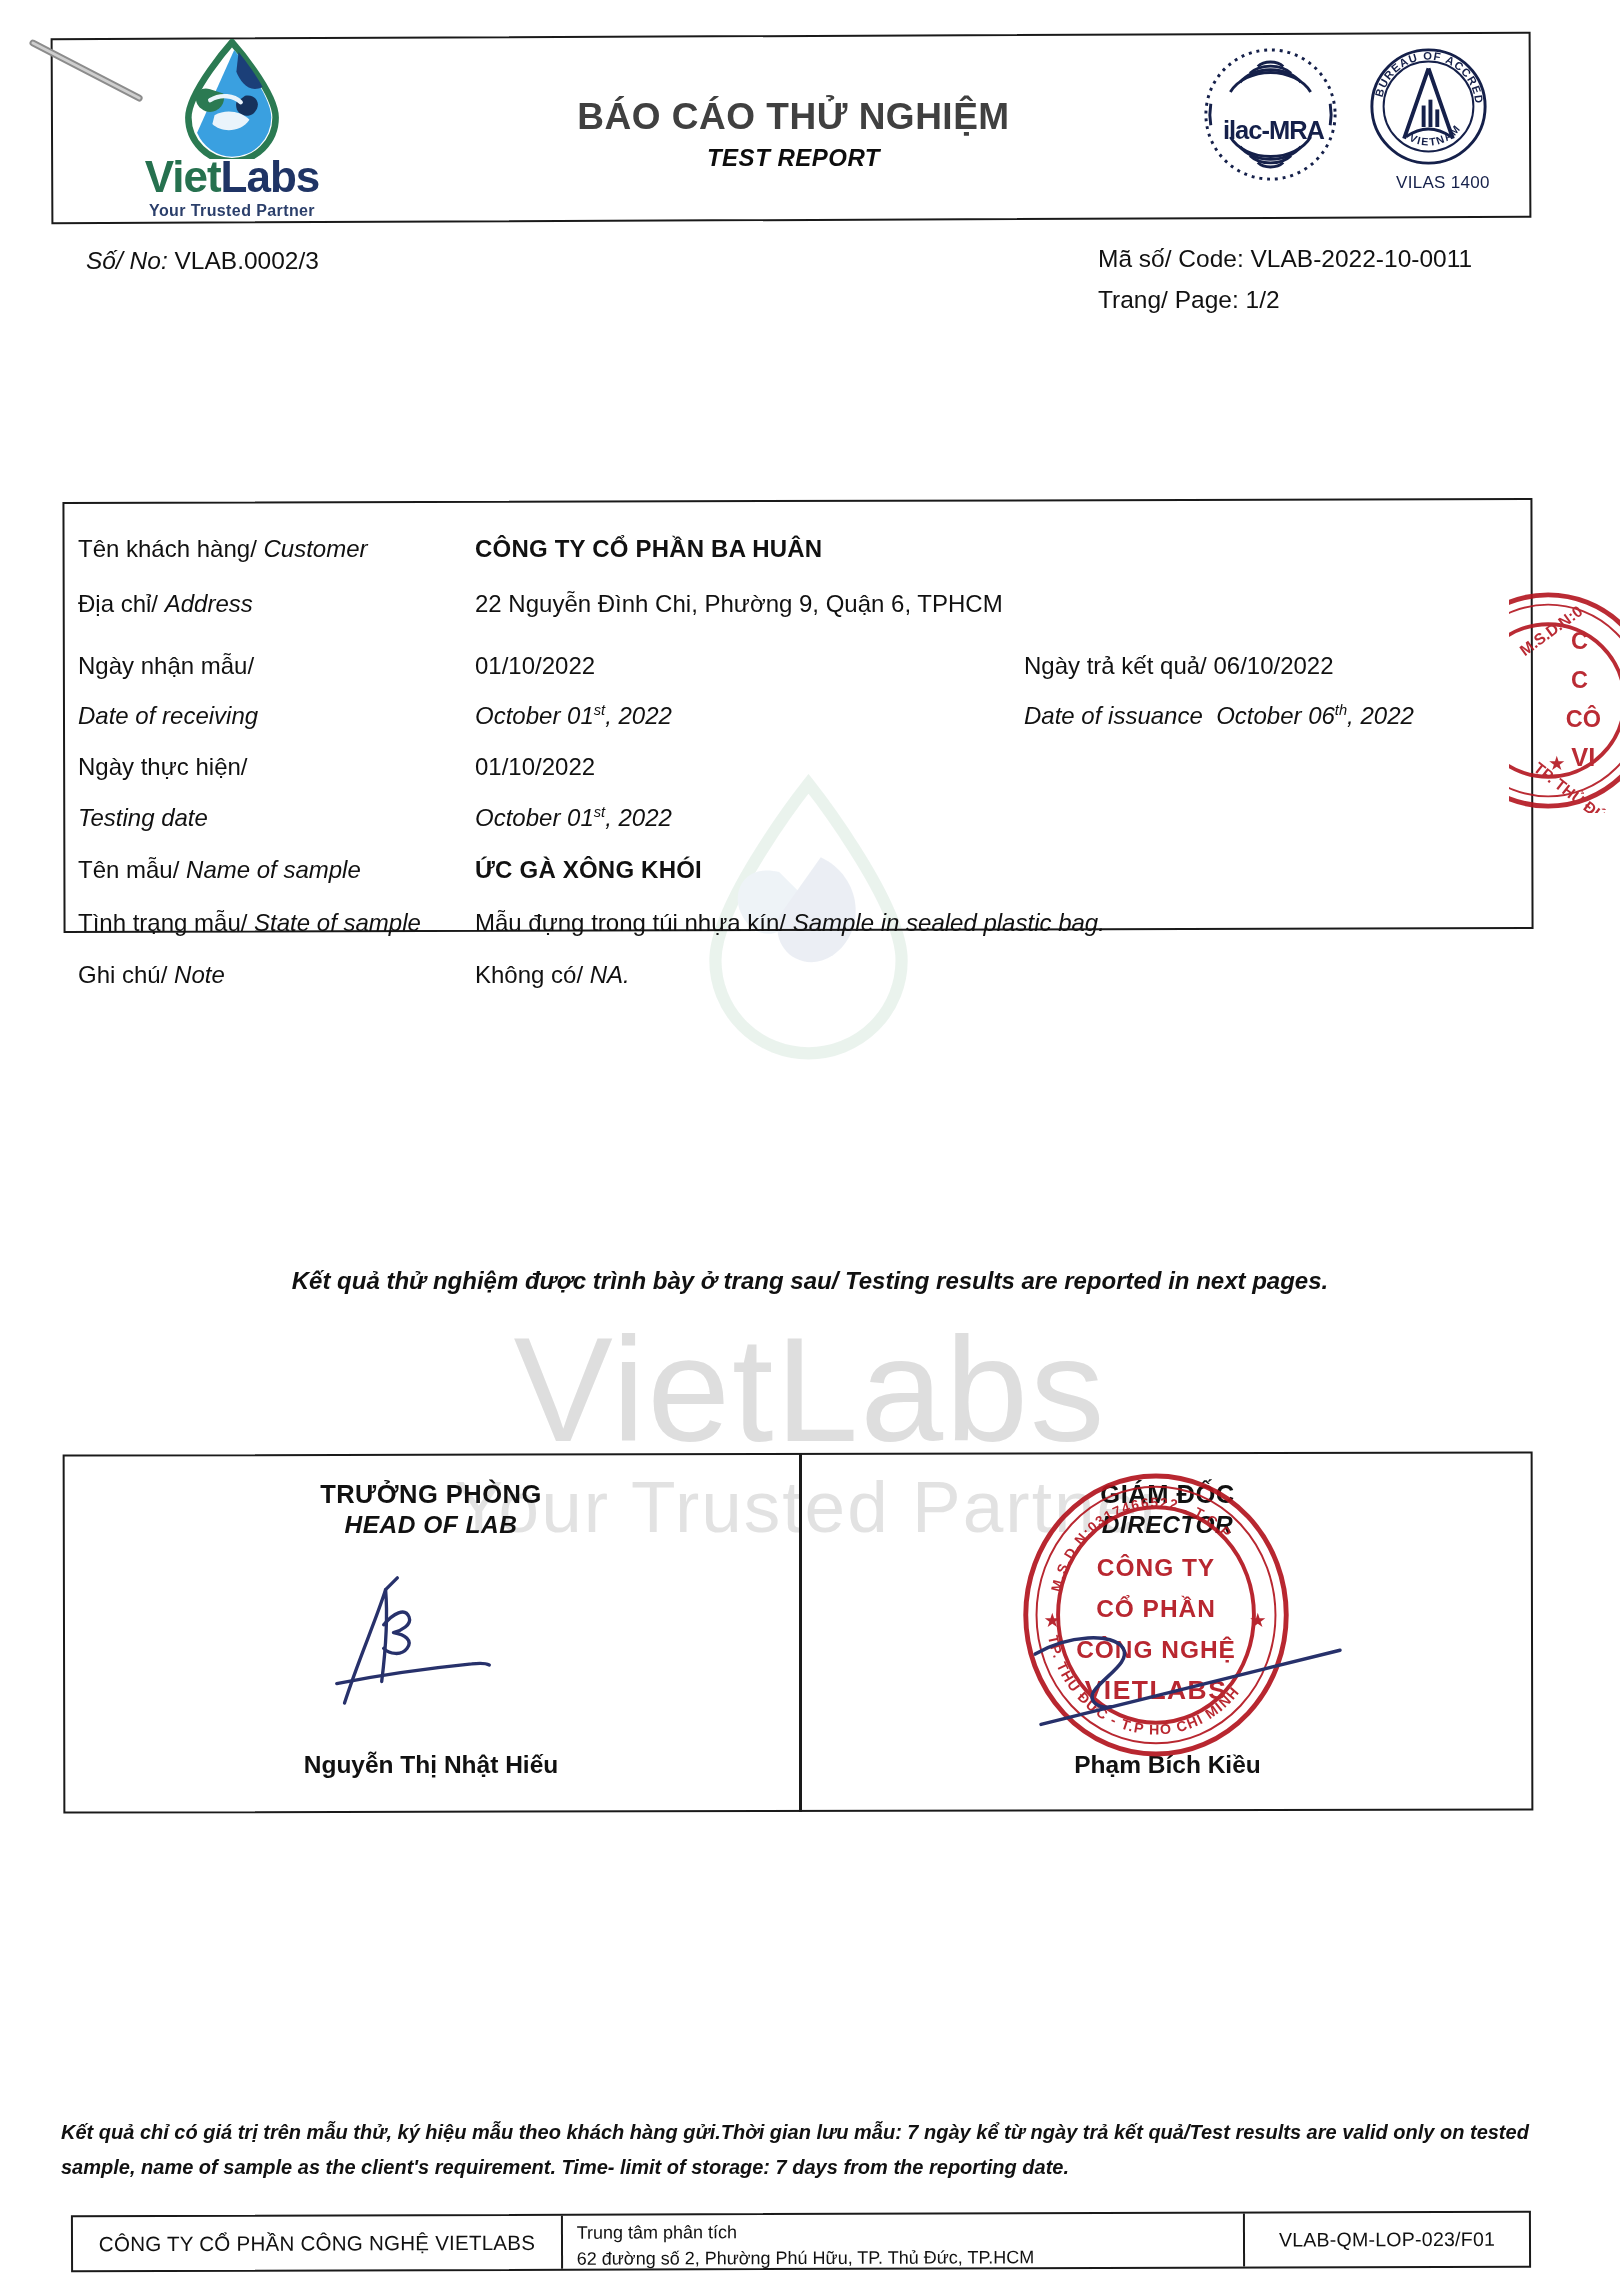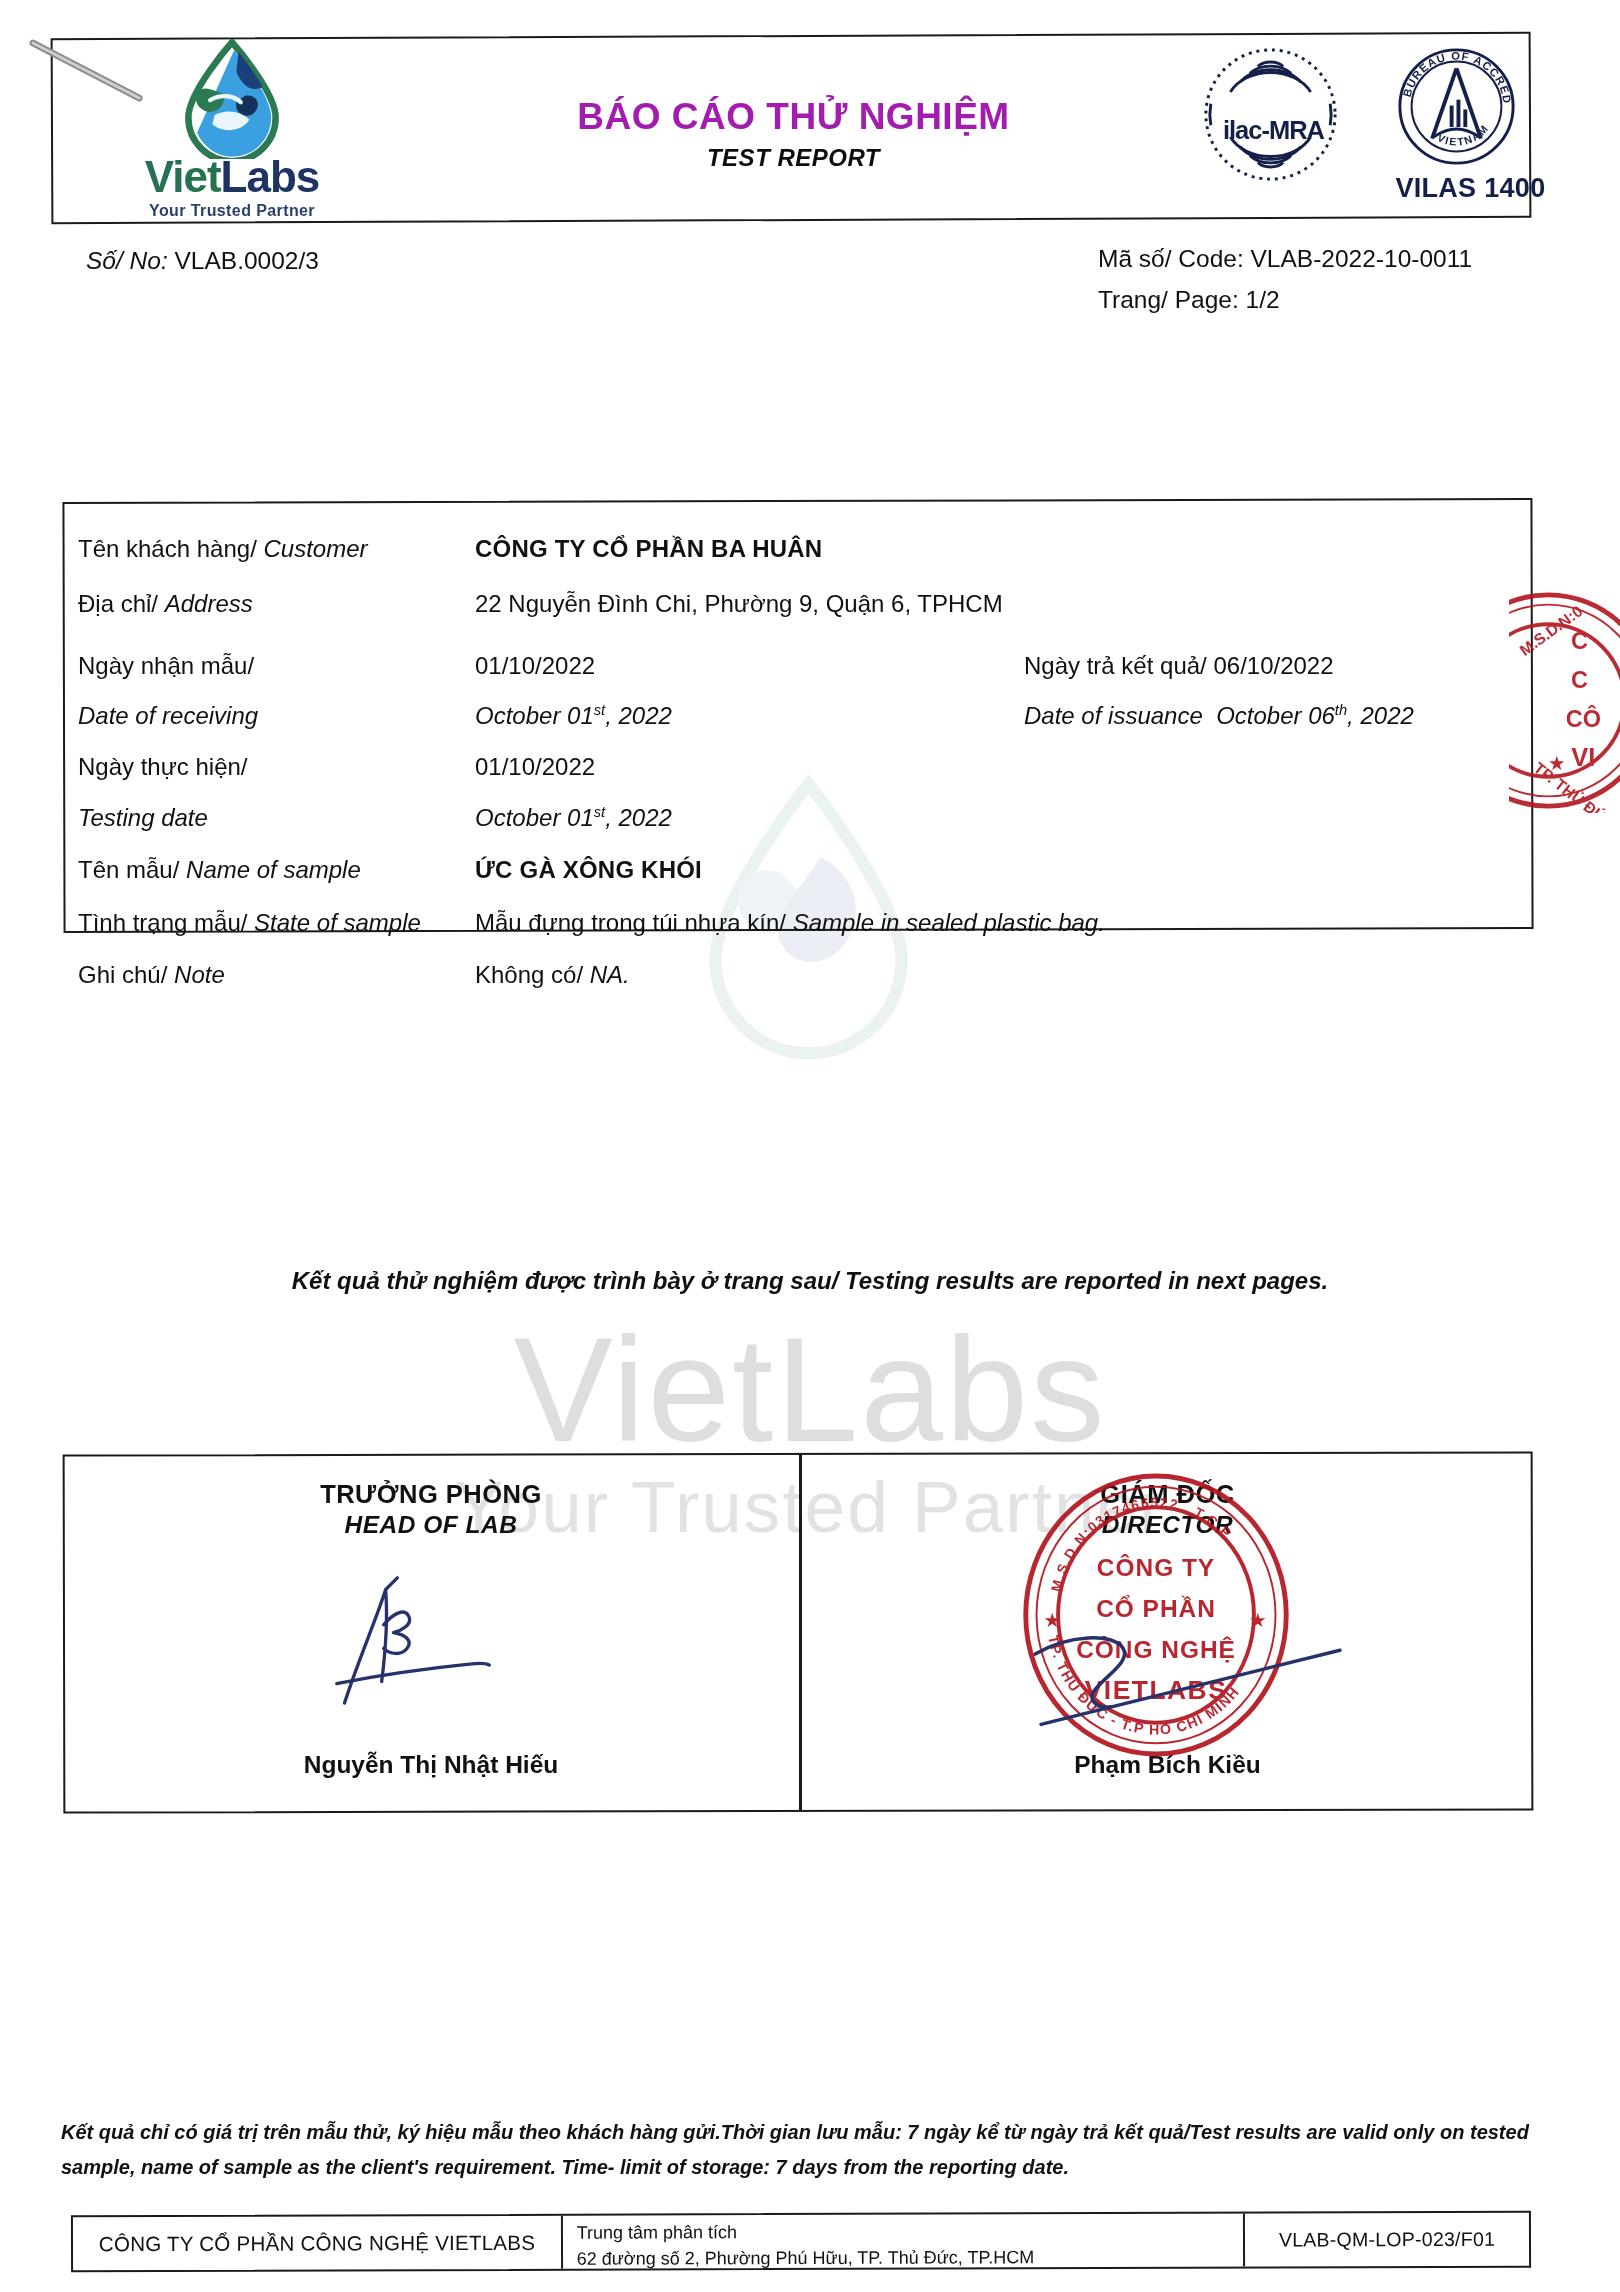--- a/index.html
+++ b/index.html
@@ -91,21 +91,21 @@
     position: absolute;
     left: 470px; top: 96px;
     width: 647px;
     text-align: center;
     z-index: 3;
   }
   #title-vi {
     font-size: 37px;
     font-weight: 700;
     letter-spacing: 0.5px;
-    color: #a21caf;
+    color: #404040;
   }
   #title-en {
     font-size: 24px;
     font-weight: 700;
     font-style: italic;
     letter-spacing: 0.5px;
     color: #0d0d0d;
     margin-top: 5.9px;
   }
 
@@ -124,22 +124,22 @@
     left: 1204px; top: 116px;
     width: 139px;
     text-align: center;
     font-size: 25.5px;
     font-weight: 700;
     letter-spacing: -1px;
     color: #15204a;
     z-index: 4;
   }
   #vilas-label {
-    font-size: 27px;
-    font-weight: 700;
+    font-size: 17px;
+    font-weight: 400;
     color: #15204a;
     margin-top: 1px;
     letter-spacing: 0.3px;
     margin-left: 28px;
   }
 
   
   #no-line {
     position: absolute;
     left: 86px; top: 247px;

